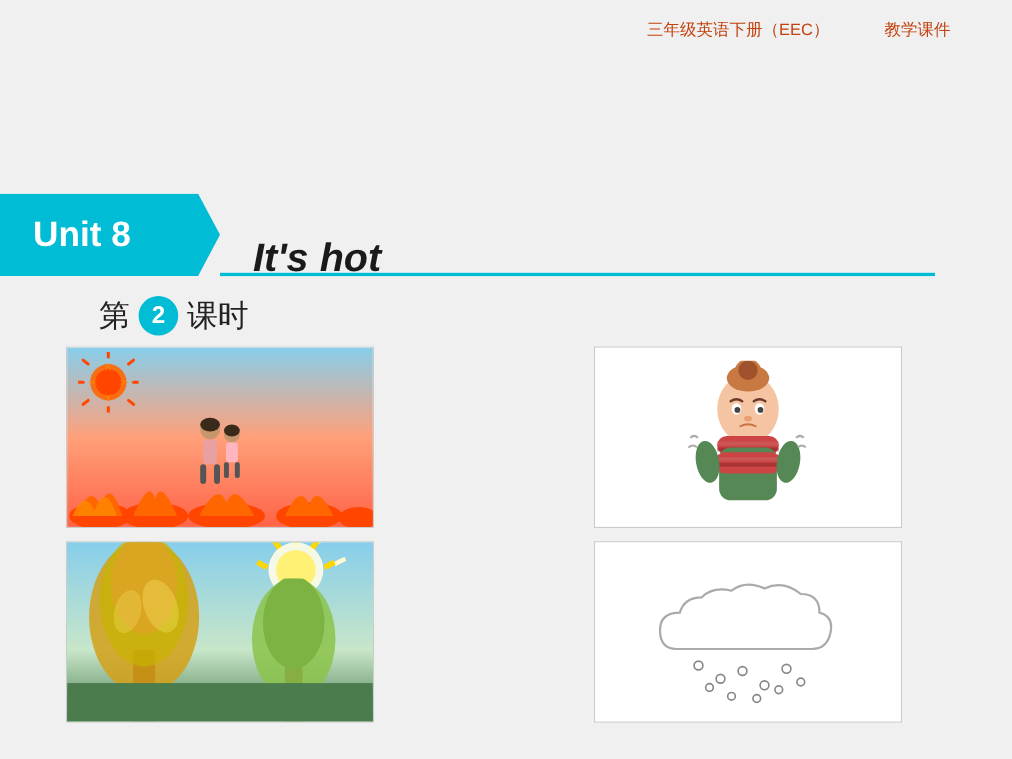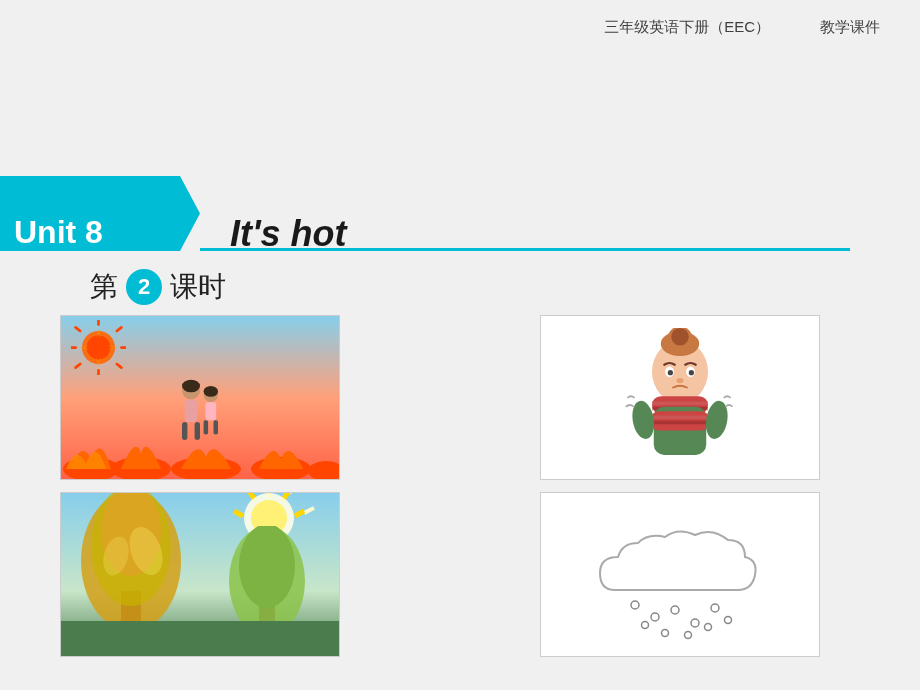--- a/index.html
+++ b/index.html
@@ -13,43 +13,43 @@
     }
     .slide {
       width: 920px;
       height: 690px;
       background: #f0f0f0;
       position: relative;
     }
     .top-bar {
       position: absolute;
       top: 18px;
-      right: 40px;
+      right: 56px;
       display: flex;
       gap: 50px;
       font-size: 15px;
-      color: #404040;
+      color: #c2410c;
     }
     .unit-banner {
       position: absolute;
       top: 176px;
       left: 0;
       display: flex;
       align-items: center;
       height: 75px;
     }
     .unit-label {
       background: #00bcd4;
       color: white;
       font-size: 32px;
       font-weight: bold;
-      padding: 0 14px;
+      padding: 0 30px;
       height: 75px;
       display: flex;
-      align-items: flex-end;
+      align-items: center;
       clip-path: polygon(0 0, 90% 0, 100% 50%, 90% 100%, 0 100%);
       padding-right: 45px;
       min-width: 200px;
     }
     .unit-title-area {
       flex: 1;
       padding-left: 30px;
       border-bottom: 3px solid #00bcd4;
       height: 75px;
       display: flex;

